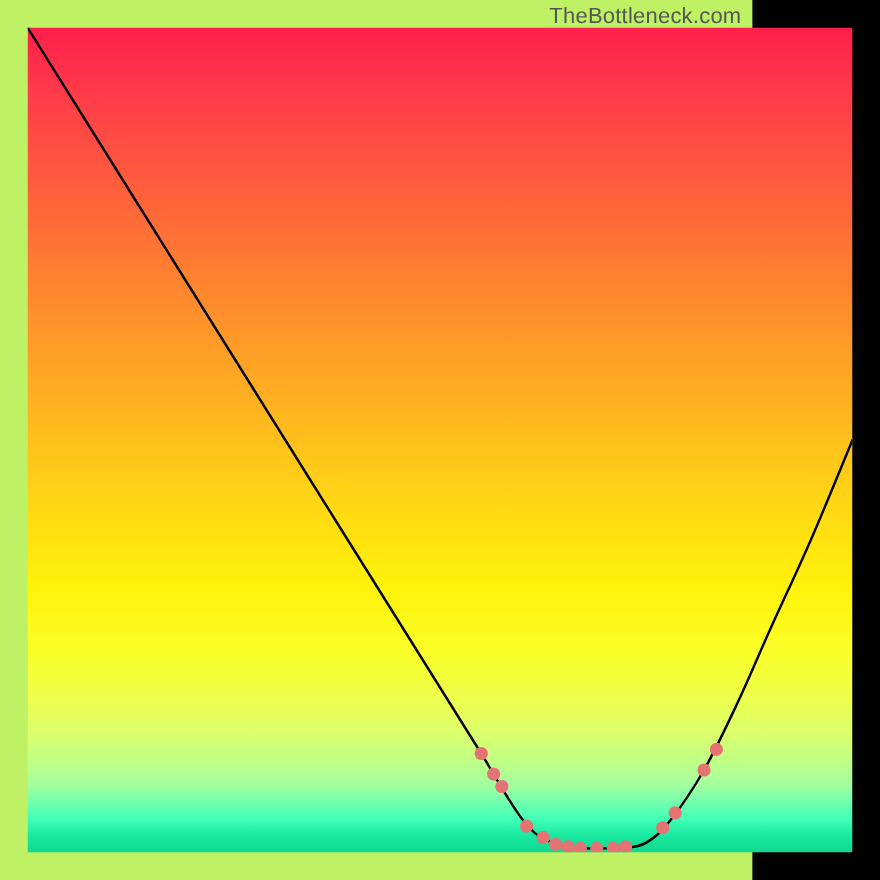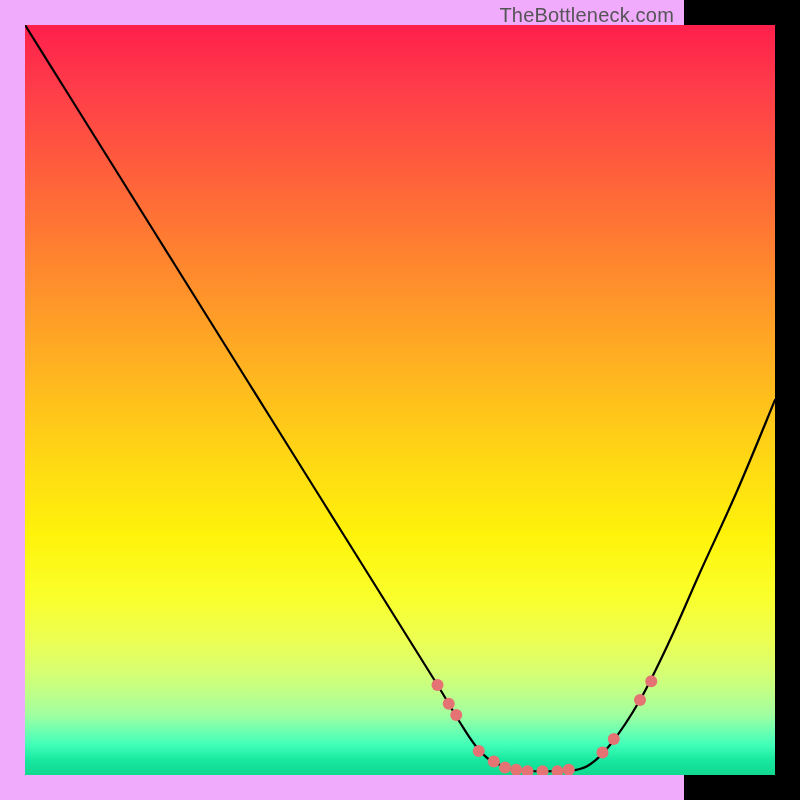--- a/index.html
+++ b/index.html
@@ -10,21 +10,21 @@
     background: #000;
     overflow: hidden;
     font-family: Arial, Helvetica, sans-serif;
   }
   .frame {
     position: absolute;
     left: 0;
     top: 0;
     width: 684px;
     height: 800px;
-    background: #f0abfc;
+    background: #bef264;
   }
   .plot {
     position: absolute;
     left: 25px;
     top: 25px;
     width: 750px;
     height: 750px;
     overflow: hidden;
   }
   .gradient {

